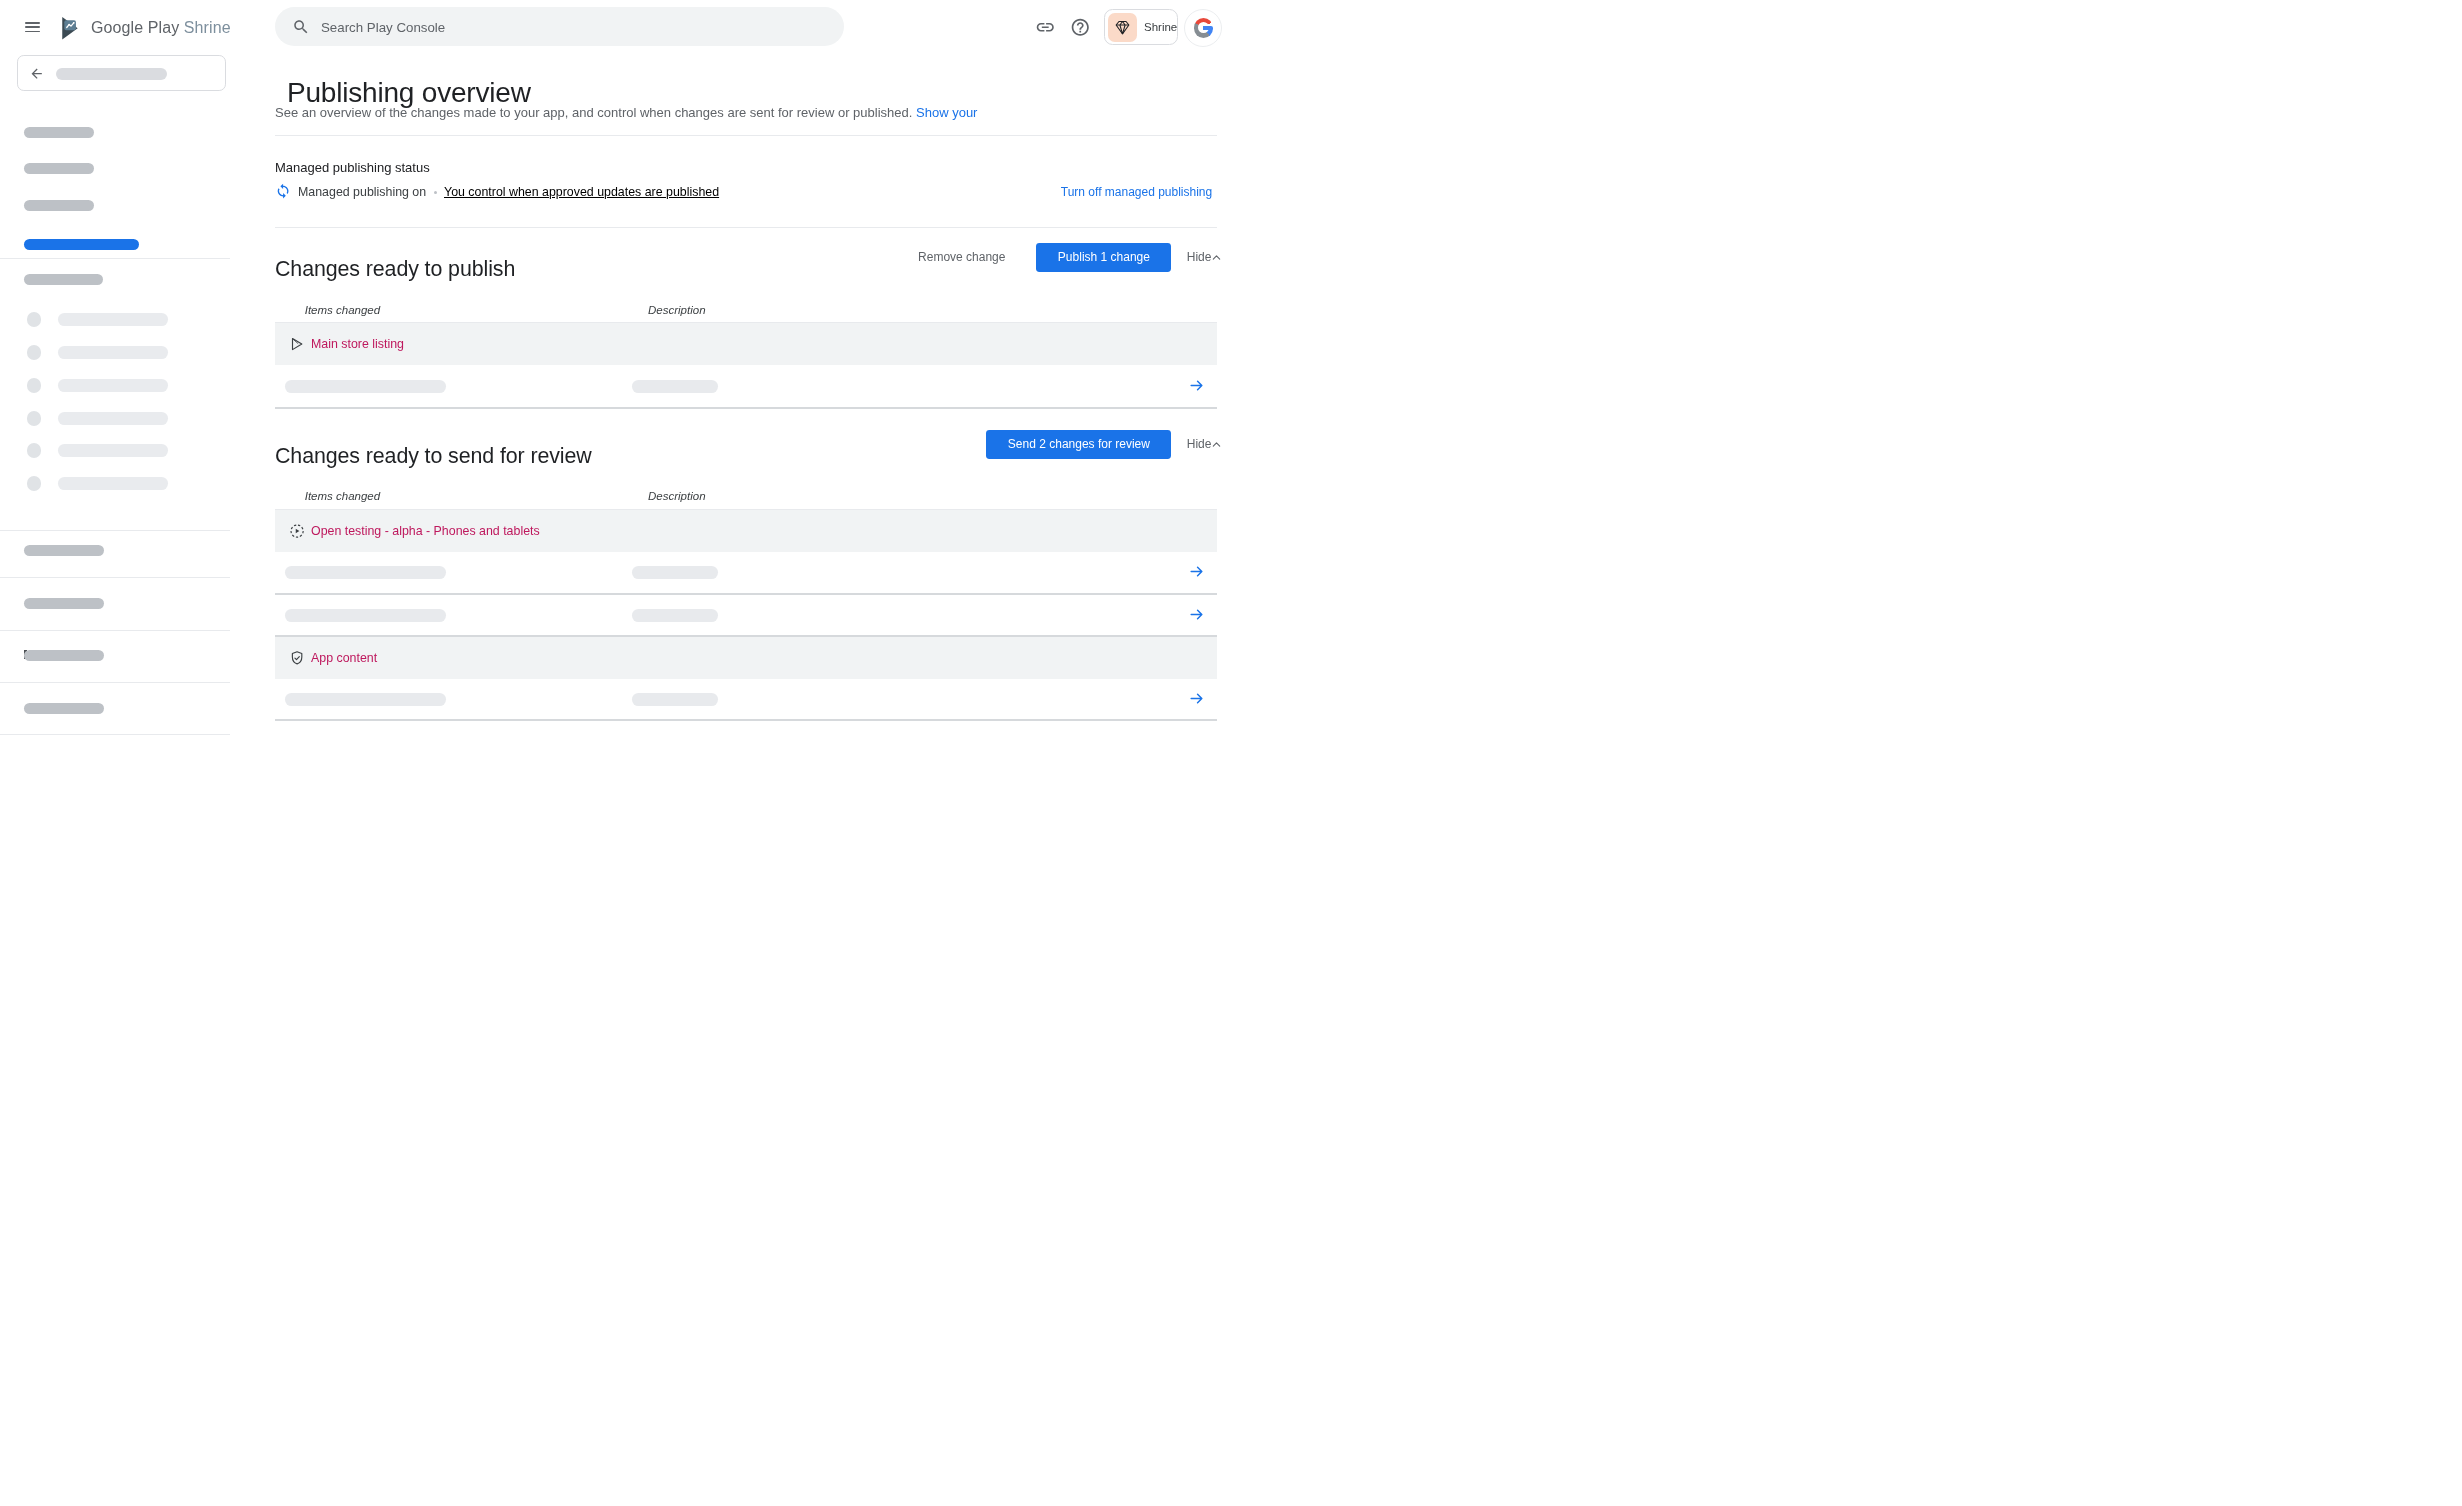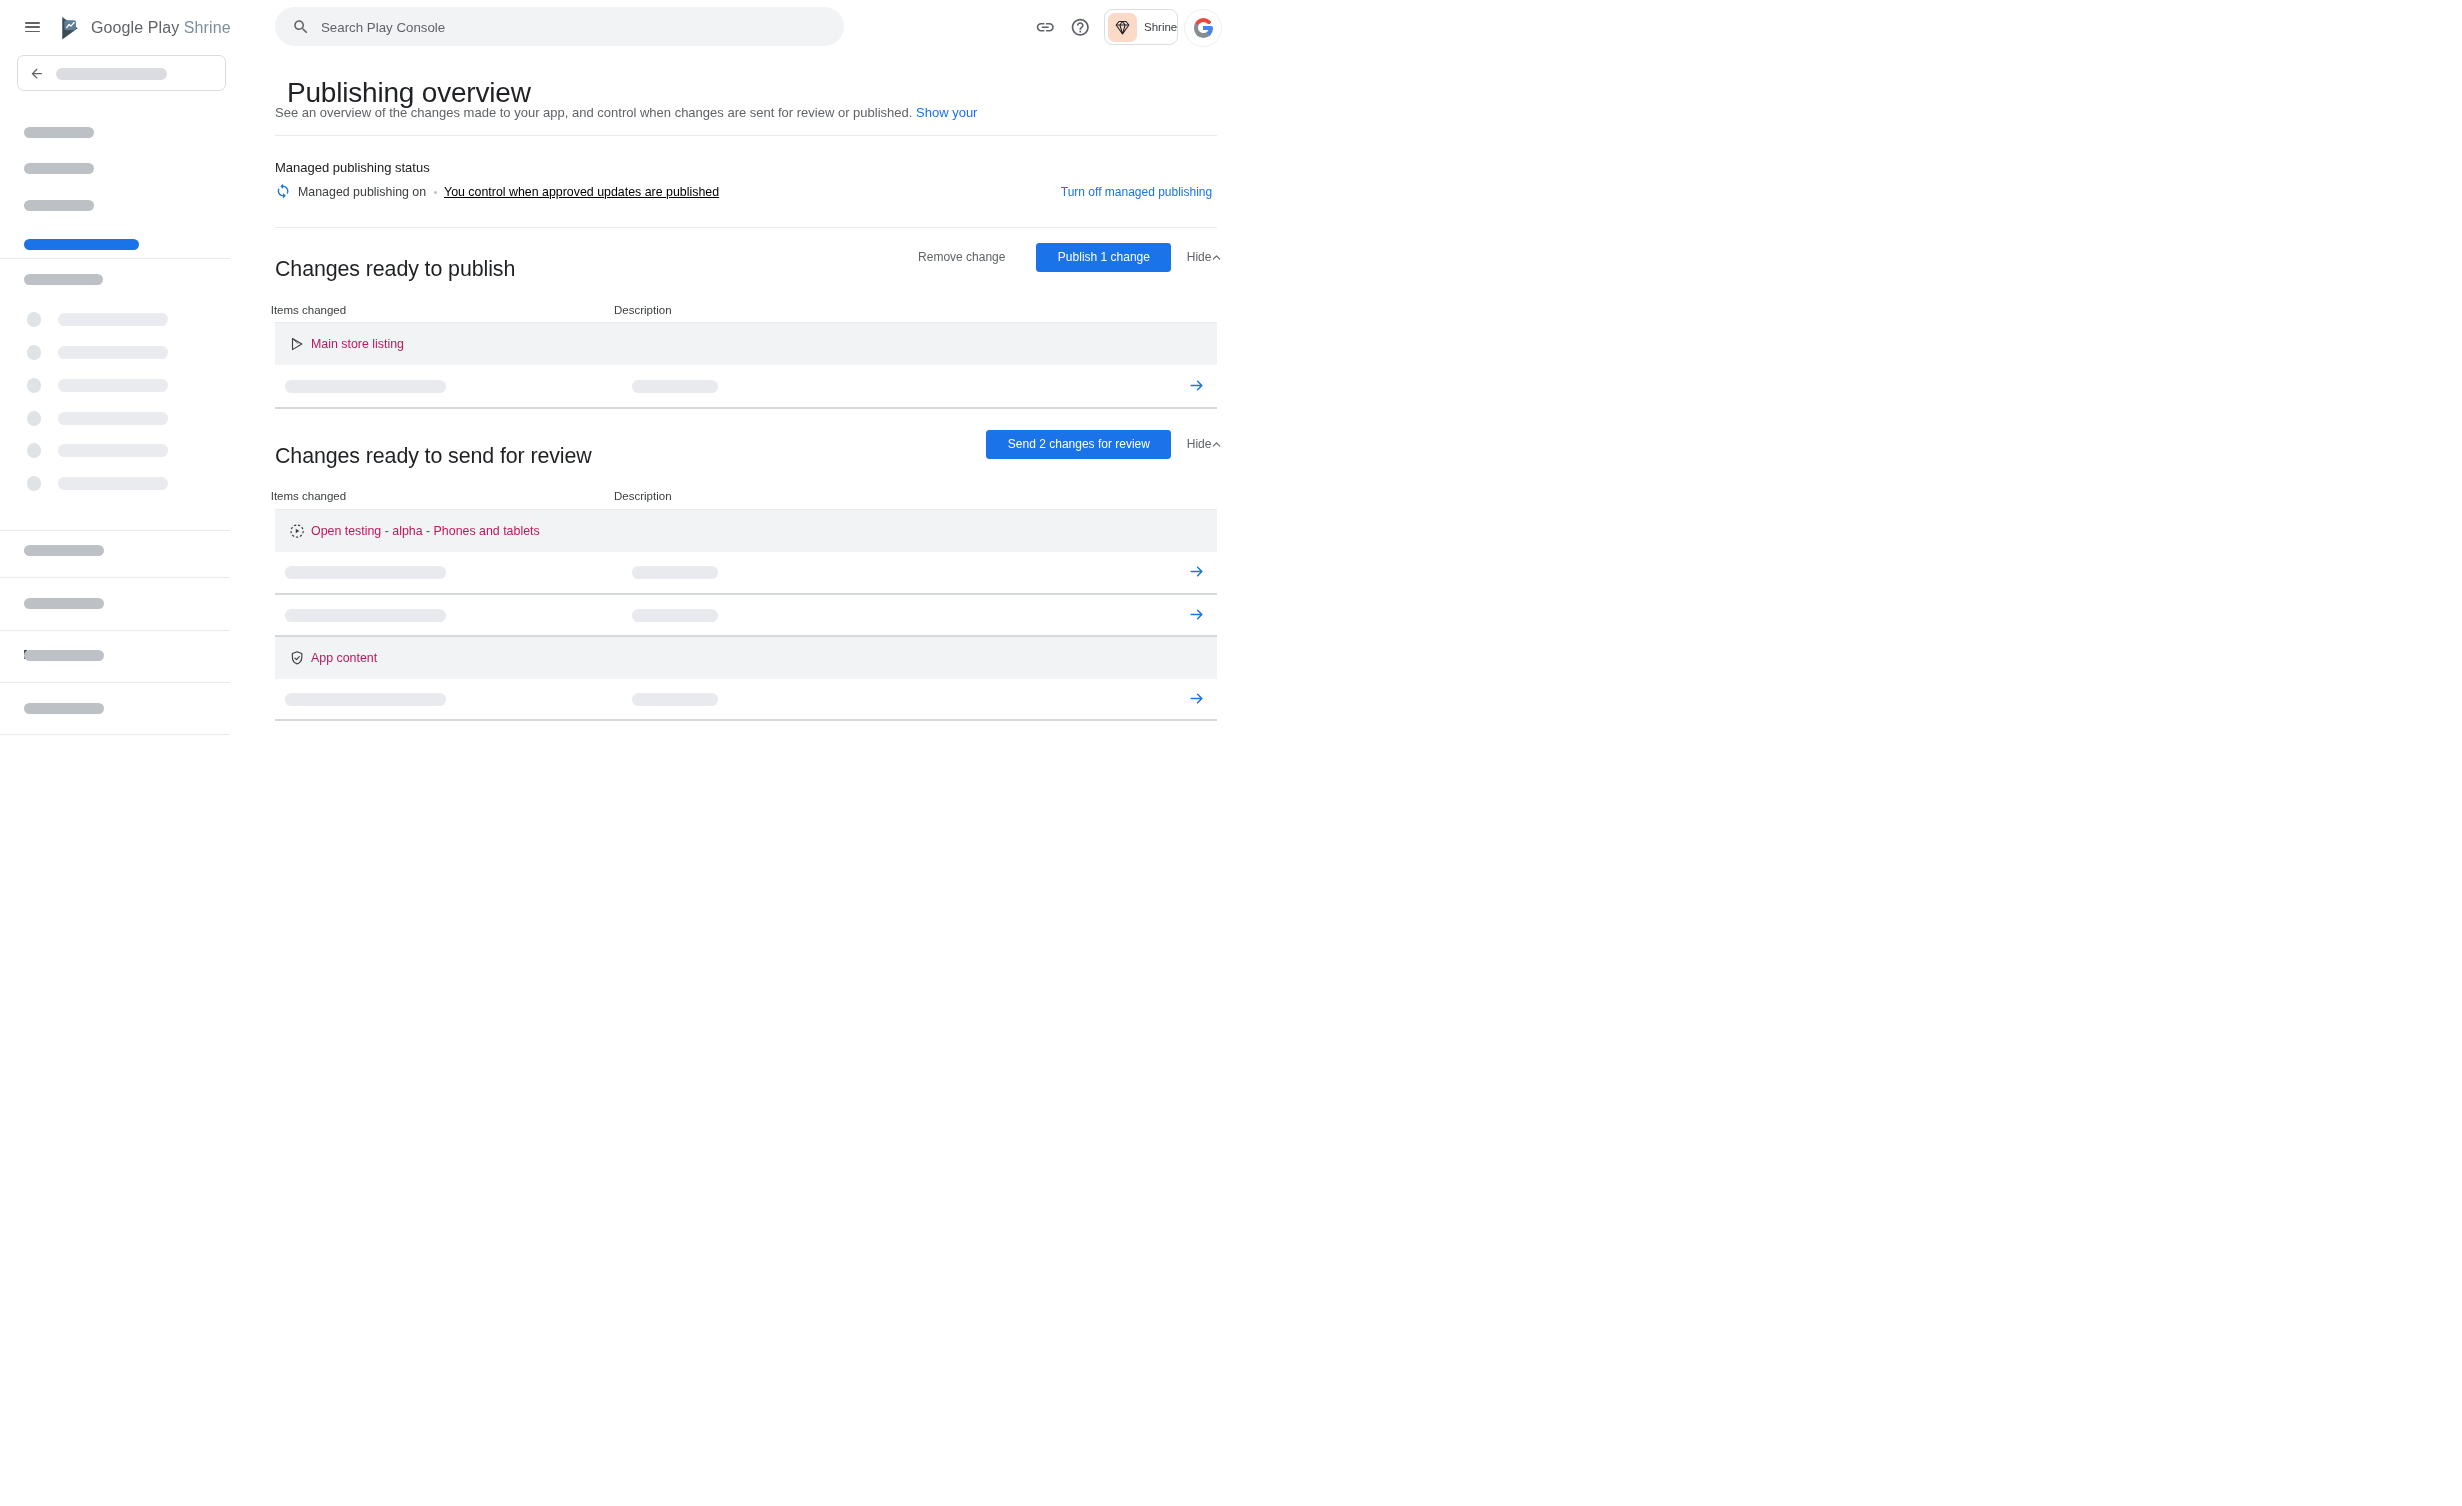--- a/index.html
+++ b/index.html
@@ -72,21 +72,21 @@
   .section-header .stitle{font-size:21.4px;font-weight:400;color:#1f2124;letter-spacing:-0.1px;flex:0 0 auto;margin-top:24px;}
   .section-header .controls{margin-left:auto;display:flex;align-items:center;}
   .text-btn{font-size:12px;font-weight:500;color:#5f6368;cursor:pointer;white-space:nowrap;}
   .primary-btn{
     height:29px;border:0;border-radius:3.4px;background:#1a73e8;color:#fff;
     font-family:inherit;font-size:12px;font-weight:400;padding:0 21.4px;cursor:pointer;white-space:nowrap;
   }
   .hide-btn{display:flex;align-items:center;font-size:12px;font-weight:500;color:#5f6368;cursor:pointer;margin-left:15.4px;margin-right:-5.1px;}
   .mr24{margin-right:31px;}
 
-  .tbl-head{left:257px;right:13.7px;height:15.4px;font-size:11.5px;color:#3c4043;}
+  .tbl-head{left:291px;right:13.7px;height:15.4px;font-size:11.5px;color:#3c4043;font-style:italic;}
   .tbl-head .c1{position:absolute;left:13.7px;top:0;}
   .tbl-head .c2{position:absolute;left:357px;top:0;}
   .row{left:275px;right:13.7px;height:42px;}
   .row.group{background:#f1f3f4;}
   .row .gicon{position:absolute;left:13.7px;top:13px;}
   .row .glabel{position:absolute;left:36px;top:13.7px;font-size:12.4px;color:#be185d;}
   .row .sk1{position:absolute;left:10.3px;top:14.5px;width:161px;height:13px;border-radius:6.4px;background:#e8eaed;}
   .row .sk2{position:absolute;left:357px;top:14.5px;width:86px;height:13px;border-radius:6.4px;background:#e8eaed;}
   .row .go{position:absolute;right:12px;top:12px;width:17px;height:17px;cursor:pointer;}
 </style>

